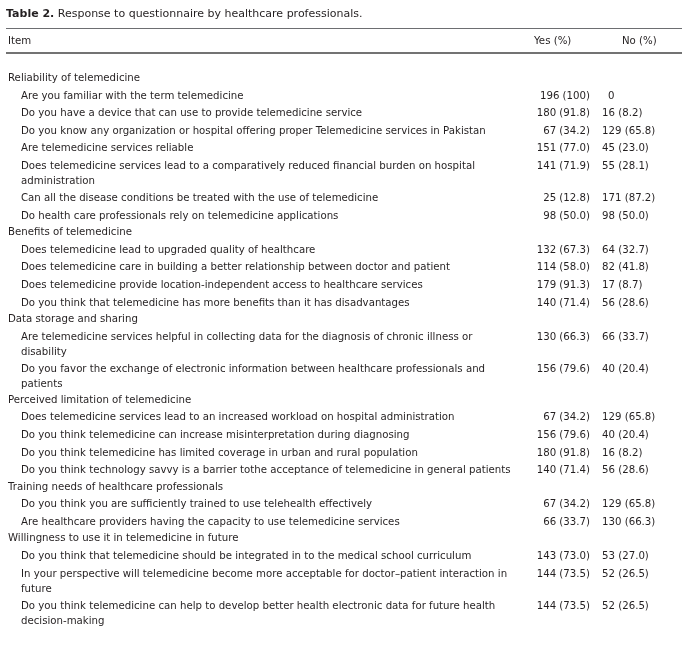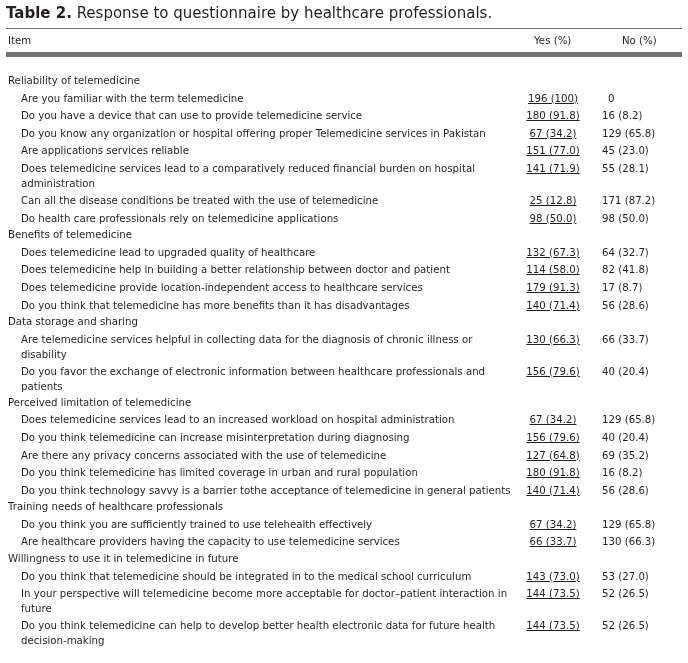--- a/index.html
+++ b/index.html
@@ -3,57 +3,57 @@
 <meta charset="utf-8">
 <style>
   html, body { margin: 0; padding: 0; background: #ffffff; }
   body {
     width: 688px; height: 663px; overflow: hidden;
     font-family: "DejaVu Sans", "Liberation Sans", sans-serif;
     color: #231f20;
     font-size: 10.2px;
   }
   .wrap { position: relative; padding: 7px 6px 0 6px; }
-  .caption { font-size: 15px; line-height: 13px; height: 14px; white-space: nowrap; }
+  .caption { font-size: 11px; line-height: 13px; height: 14px; white-space: nowrap; }
   .caption b { font-weight: bold; }
   .rule { border-top: 1px solid #6d6e71; width: 676px; }
   .rule.top { margin-top: 7px; }
   table { border-collapse: collapse; width: 676px; table-layout: fixed; }
   col.c1 { width: 510px; }
   col.c2 { width: 86px; }
   col.c3 { width: 80px; }
   th, td { padding: 0; vertical-align: top; font-weight: normal; text-align: left; line-height: 16.6px; }
   thead th { height: 23px; line-height: 23px; }
   thead th.yes { padding-left: 18px; }
   thead th.no { padding-left: 20px; }
   td.sec { padding-left: 2px; }
   td.item { padding-left: 15px; line-height: 15px; padding-top: 1px; padding-bottom: 1px; }
   td.num { white-space: nowrap; padding-top: 1px; }
-  td.yesv { text-align: center; padding-right: 12px; text-decoration: underline; }
+  td.yesv { text-align: right; padding-right: 12px; }
   td.nov { text-align: left; padding-right: 22px; }
   td.nov.zero { text-align: left; padding-left: 6px; padding-right: 0; }
   tbody tr:first-child td { padding-top: 16px; }
 </style>
 </head>
 <body>
 
 <div class="wrap">
   <div class="caption">
     <b>Table 2.</b>
     <span>Response to questionnaire by healthcare professionals.</span>
   </div>
   <div class="rule top"></div>
   <table>
     <colgroup>
         <col class="c1">
         <col class="c2">
         <col class="c3">
       </colgroup>
     <thead>
-      <tr style="border-bottom:5px solid #737373;">
+      <tr style="border-bottom:2px solid #737373;">
         <th style="padding-left:2px;">Item</th>
         <th class="yes">Yes (%)</th>
         <th class="no">No (%)</th>
       </tr>
     </thead>
     <tbody id="tbody">
         <tr>
           <td class="sec" colspan="3">Reliability of telemedicine</td>
         </tr>
         <tr>
@@ -65,21 +65,21 @@
           <td class="item">Do you have a device that can use to provide telemedicine service</td>
           <td class="num yesv">180 (91.8)</td>
           <td class="num nov">16 (8.2)</td>
         </tr>
         <tr>
           <td class="item">Do you know any organization or hospital offering proper Telemedicine services in Pakistan</td>
           <td class="num yesv">67 (34.2)</td>
           <td class="num nov">129 (65.8)</td>
         </tr>
         <tr>
-          <td class="item">Are applications services reliable</td>
+          <td class="item">Are telemedicine services reliable</td>
           <td class="num yesv">151 (77.0)</td>
           <td class="num nov">45 (23.0)</td>
         </tr>
         <tr>
           <td class="item">Does telemedicine services lead to a comparatively reduced financial burden on hospital administration</td>
           <td class="num yesv">141 (71.9)</td>
           <td class="num nov">55 (28.1)</td>
         </tr>
         <tr>
           <td class="item">Can all the disease conditions be treated with the use of telemedicine</td>
@@ -93,21 +93,21 @@
         </tr>
         <tr>
           <td class="sec" colspan="3">Benefits of telemedicine</td>
         </tr>
         <tr>
           <td class="item">Does telemedicine lead to upgraded quality of healthcare</td>
           <td class="num yesv">132 (67.3)</td>
           <td class="num nov">64 (32.7)</td>
         </tr>
         <tr>
-          <td class="item">Does telemedicine help in building a better relationship between doctor and patient</td>
+          <td class="item">Does telemedicine care in building a better relationship between doctor and patient</td>
           <td class="num yesv">114 (58.0)</td>
           <td class="num nov">82 (41.8)</td>
         </tr>
         <tr>
           <td class="item">Does telemedicine provide location-independent access to healthcare services</td>
           <td class="num yesv">179 (91.3)</td>
           <td class="num nov">17 (8.7)</td>
         </tr>
         <tr>
           <td class="item">Do you think that telemedicine has more benefits than it has disadvantages</td>
@@ -132,25 +132,20 @@
         </tr>
         <tr>
           <td class="item">Does telemedicine services lead to an increased workload on hospital administration</td>
           <td class="num yesv">67 (34.2)</td>
           <td class="num nov">129 (65.8)</td>
         </tr>
         <tr>
           <td class="item">Do you think telemedicine can increase misinterpretation during diagnosing</td>
           <td class="num yesv">156 (79.6)</td>
           <td class="num nov">40 (20.4)</td>
-        </tr>
-        <tr>
-          <td class="item">Are there any privacy concerns associated with the use of telemedicine</td>
-          <td class="num yesv">127 (64.8)</td>
-          <td class="num nov">69 (35.2)</td>
         </tr>
         <tr>
           <td class="item">Do you think telemedicine has limited coverage in urban and rural population</td>
           <td class="num yesv">180 (91.8)</td>
           <td class="num nov">16 (8.2)</td>
         </tr>
         <tr>
           <td class="item">Do you think technology savvy is a barrier tothe acceptance of telemedicine in general patients</td>
           <td class="num yesv">140 (71.4)</td>
           <td class="num nov">56 (28.6)</td>

